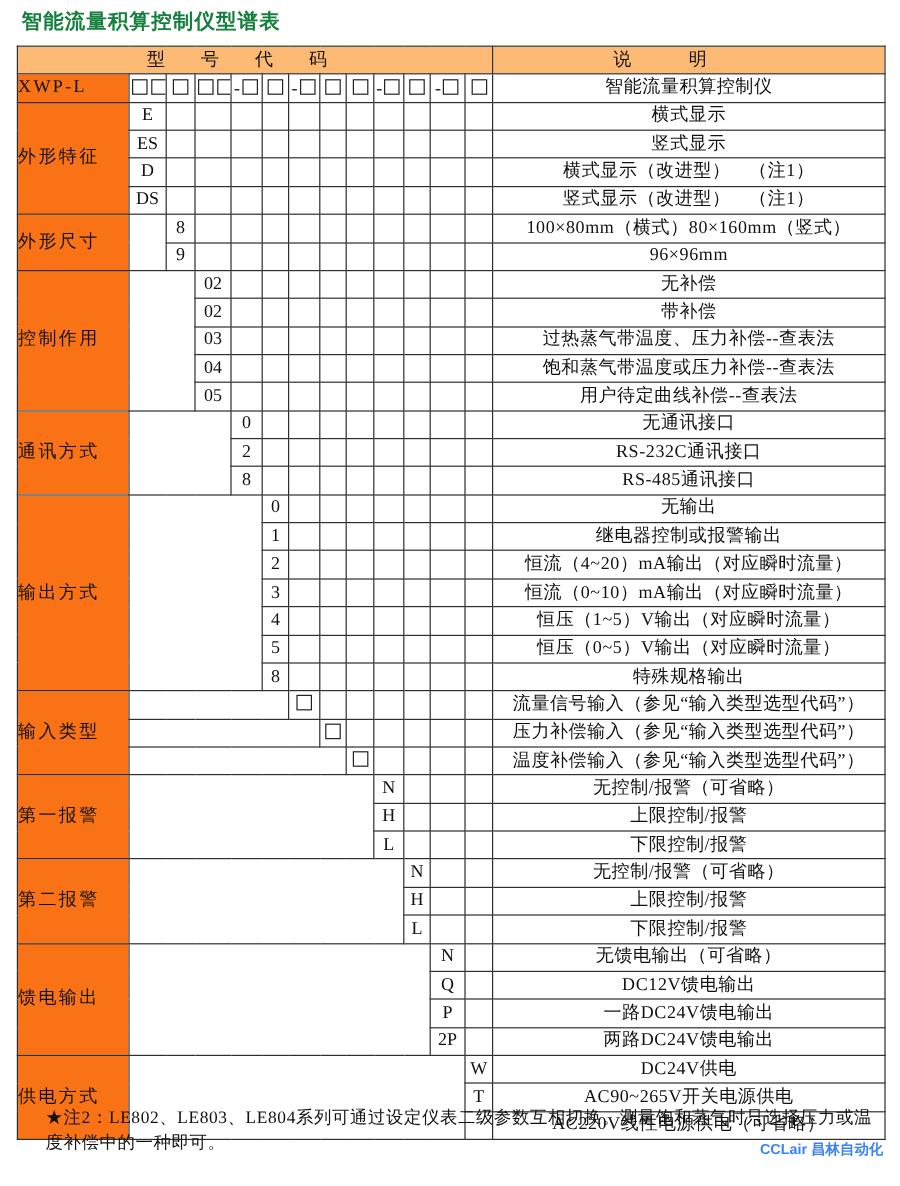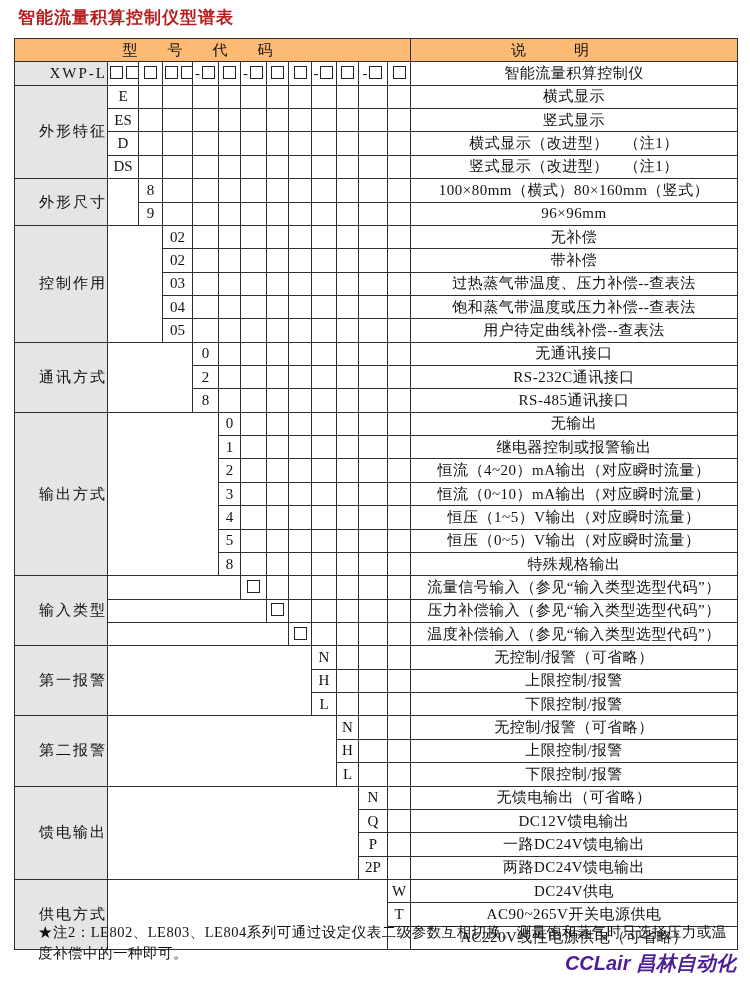--- a/index.html
+++ b/index.html
@@ -4,52 +4,52 @@
 <style>
   html,body{margin:0;padding:0;}
   body{
     width:750px;height:988px;position:relative;background:#ffffff;
     font-family:"Liberation Serif","DejaVu Serif",serif;color:#111;
     overflow:hidden;
   }
   .title{
     position:absolute;left:18px;top:6px;margin:0;
     font-family:"Liberation Sans","DejaVu Sans",sans-serif;
-    font-size:17px;font-weight:bold;letter-spacing:1px;color:#b91c1c;
+    font-size:17px;font-weight:bold;letter-spacing:1px;color:#15803d;
   }
   table.spec{
     position:absolute;left:14px;top:38px;width:723px;
     border-collapse:collapse;table-layout:fixed;
   }
   table.spec td{
     border:1px solid #2e2e2e;height:22.36px;padding:0;
     font-size:15px;line-height:1;overflow:hidden;white-space:nowrap;
     vertical-align:middle;
   }
   td.hdr{background:#fdba74;text-align:center;font-size:15px;}
   td.hdr-left{letter-spacing:30px;padding-left:70px;}
   td.hdr-right{letter-spacing:48px;padding-left:48px;}
-  td.lbl{background:#e5e5e5;text-align:right;letter-spacing:2px;font-size:15px;}
+  td.lbl{background:#f97316;text-align:left;letter-spacing:2px;font-size:15px;}
   td.code{text-align:center;font-size:14px;}
   td.desc{text-align:center;padding:0 4px 0 8px;font-size:14.5px;letter-spacing:0.5px;}
   td.blank{background:#fff;}
   td.step{border-top-style:none;border-bottom-style:none;}
   span.bx{
     display:inline-block;width:11px;height:11px;border:1px solid #222;
     margin:0 1.5px;vertical-align:-1px;background:#fff;
   }
   .notes{
     position:absolute;left:38px;top:922px;width:692px;
     font-size:14.5px;line-height:21px;letter-spacing:0.5px;color:#111;
   }
   .notes p{margin:0 0 6px 0;}
   .brand{
     position:absolute;right:14px;top:950px;
     font-family:"Liberation Sans","DejaVu Sans",sans-serif;
-    font-size:20px;font-weight:bold;color:#4c1d95;font-style:italic;
+    font-size:12px;font-weight:bold;color:#3b82f6;
   }
 </style>
 </head>
 <body>
 
 <h1 class="title">智能流量积算控制仪型谱表</h1>
 
 <table class="spec" id="spec-table">
     <colgroup>
       <col style="width: 93px;">

